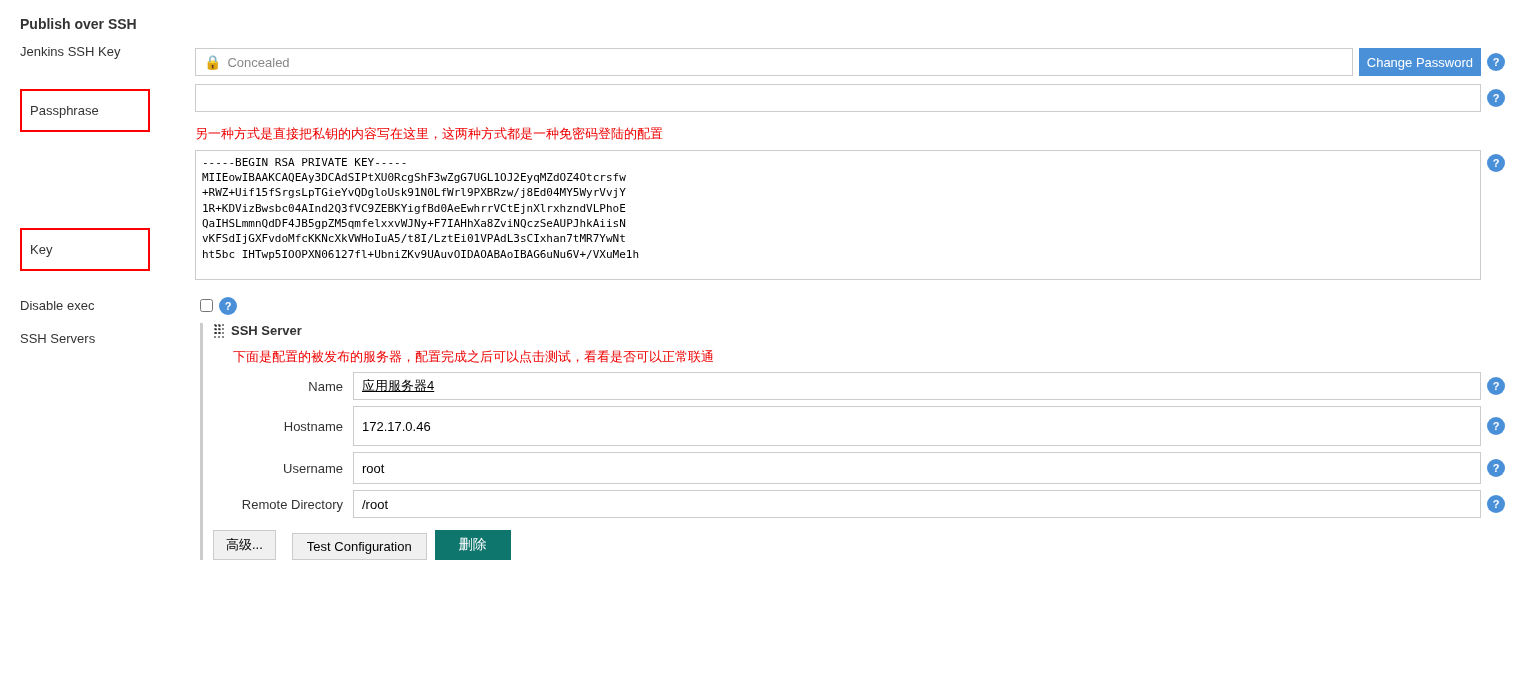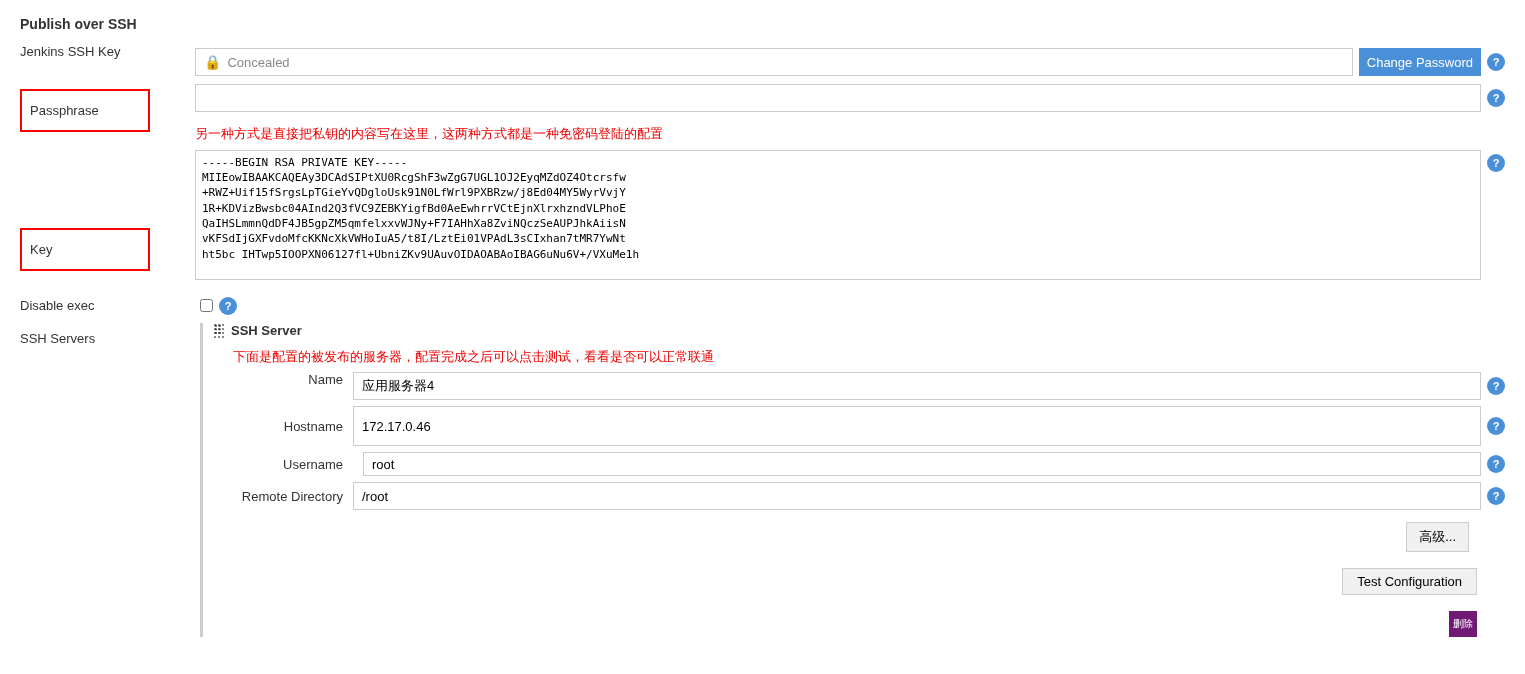--- a/index.html
+++ b/index.html
@@ -101,25 +101,25 @@
       margin-right: 8px;
     }
     .btn-test-config {
       background: #f0f0f0;
       border: 1px solid #ccc;
       padding: 5px 14px;
       font-size: 13px;
       cursor: pointer;
     }
     .btn-delete {
-      background: #701a75;
+      background: #0f766e;
       color: #fff;
       border: none;
-      padding: 6px 4px;
-      font-size: 10px;
+      padding: 6px 24px;
+      font-size: 14px;
       cursor: pointer;
     }
     .label-box {
       border: 2px solid red;
       padding: 12px 8px;
       font-size: 13px;
       color: #333;
       width: 130px;
     }
     .jenkins-ssh-key-label {
@@ -236,53 +236,53 @@
 
       <div style="border-left: 3px solid #ccc; padding-left: 10px;">
 
         <div style="display:flex; align-items:center; margin-bottom:8px;">
           <span class="drag-handle">⠿</span>
           <span style="font-weight:bold; font-size:13px;">SSH Server</span>
         </div>
 
         <div class="annotation-text" style="margin-left:20px;">下面是配置的被发布的服务器，配置完成之后可以点击测试，看看是否可以正常联通</div>
 
-        <div style="display:flex; align-items:flex-start; margin-bottom:6px; margin-left:20px;">
+        <div style="display:flex; align-items:center; margin-bottom:6px; margin-left:20px;">
           <div style="width:120px; text-align:right; padding-right:10px; font-size:13px; color:#333;">Name</div>
           <div style="display:flex; align-items:center; flex:1;">
-            <input type="text" style="flex: 1 1 0%; height: 28px; border: 1px solid rgb(204, 204, 204); padding: 0px 8px; font-size: 13px; outline: none;" value="应用服务器4">
+            <input type="text" style="flex: 1 1 0%; height: 28px; border: 1px solid rgb(204, 204, 204); padding: 0px 8px; font-size: 13px; outline: none; text-decoration: underline;" value="应用服务器4">
             <span class="help-icon">?</span>
           </div>
         </div>
 
         <div style="display:flex; align-items:center; margin-bottom:6px; margin-left:20px;">
           <div style="width:120px; text-align:right; padding-right:10px; font-size:13px; color:#333;">Hostname</div>
           <div style="display:flex; align-items:center; flex:1;">
             <input type="text" style="flex: 1 1 0%; height: 40px; border: 1px solid rgb(204, 204, 204); padding: 0px 8px; font-size: 13px; outline: none;" value="172.17.0.46">
             <span class="help-icon">?</span>
           </div>
         </div>
 
         <div style="display:flex; align-items:center; margin-bottom:6px; margin-left:20px;">
           <div style="width:120px; text-align:right; padding-right:10px; font-size:13px; color:#333;">Username</div>
           <div style="display:flex; align-items:center; flex:1;">
-            <input type="text" style="flex: 1 1 0%; height: 24px; border: 1px solid rgb(204, 204, 204); padding: 0px 8px; font-size: 13px; outline: none; margin-left: 10px;" value="root">
+            <input type="text" style="flex: 1 1 0%; height: 32px; border: 1px solid rgb(204, 204, 204); padding: 0px 8px; font-size: 13px; outline: none;" value="root">
             <span class="help-icon">?</span>
           </div>
         </div>
 
         <div style="display:flex; align-items:center; margin-bottom:6px; margin-left:20px;">
           <div style="width:120px; text-align:right; padding-right:10px; font-size:13px; color:#333;">Remote Directory</div>
           <div style="display:flex; align-items:center; flex:1;">
             <input type="text" style="flex: 1 1 0%; height: 28px; border: 1px solid rgb(204, 204, 204); padding: 0px 8px; font-size: 13px; outline: none;" value="/root">
             <span class="help-icon">?</span>
           </div>
         </div>
 
-        <div style="display:flex; flex-direction:column; align-items:flex-end; margin-top:12px; padding-right:28px; gap:16px;">
+        <div style="display:flex; flex-direction:row; align-items:flex-end; margin-top:12px; padding-right:28px; gap:8px;">
           <div style="display:flex; justify-content:flex-end;">
             <button class="btn-advanced">高级...</button>
           </div>
           <div style="display:flex; justify-content:flex-end;">
             <button class="btn-test-config">Test Configuration</button>
           </div>
           <div style="display:flex; justify-content:flex-end;">
             <button class="btn-delete">删除</button>
           </div>
         </div>

